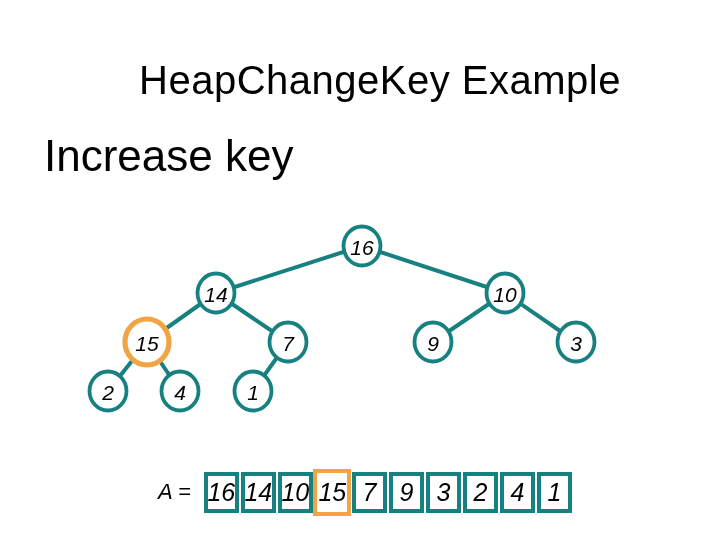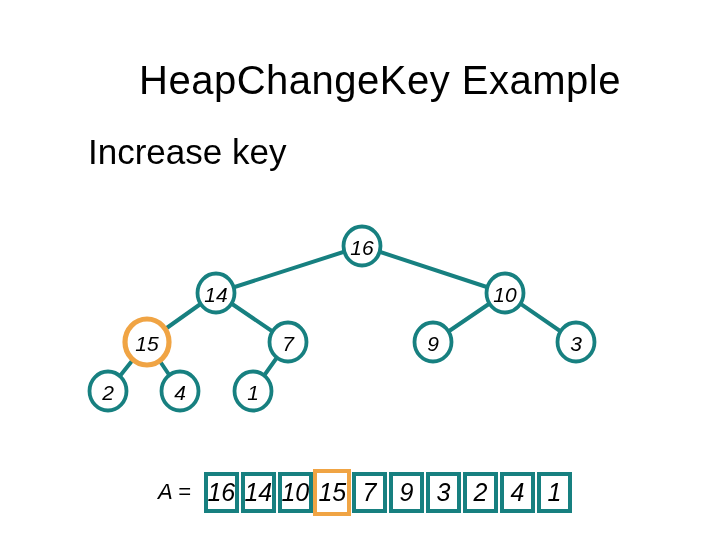--- a/index.html
+++ b/index.html
@@ -26,25 +26,24 @@
     font-size: 40px;
     line-height: 1;
     color: var(--text, #000000);
     letter-spacing: 0.5px;
     white-space: nowrap;
   }
   .subtitle {
     position: absolute;
     top: 134px;
     left: 44px;
-    font-size: 35px;
+    font-size: 44px;
     line-height: 1;
     color: var(--text, #000000);
     white-space: nowrap;
-    margin-left: 44px;
   }
   .tree-svg {
     position: absolute;
     top: 0;
     left: 0;
   }
   .tree-svg line {
     stroke: var(--teal, #178080);
     stroke-width: 4;
     stroke-linecap: round;

